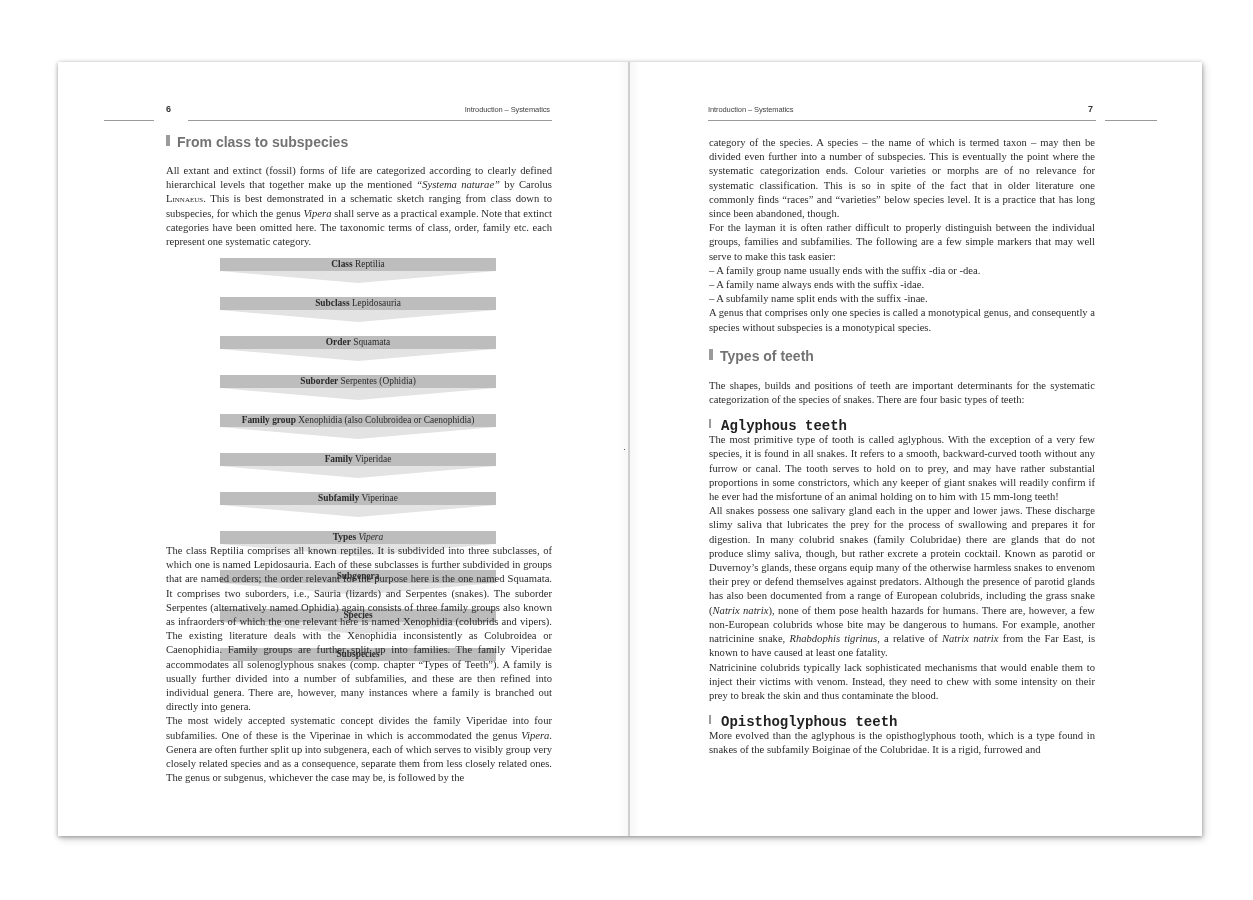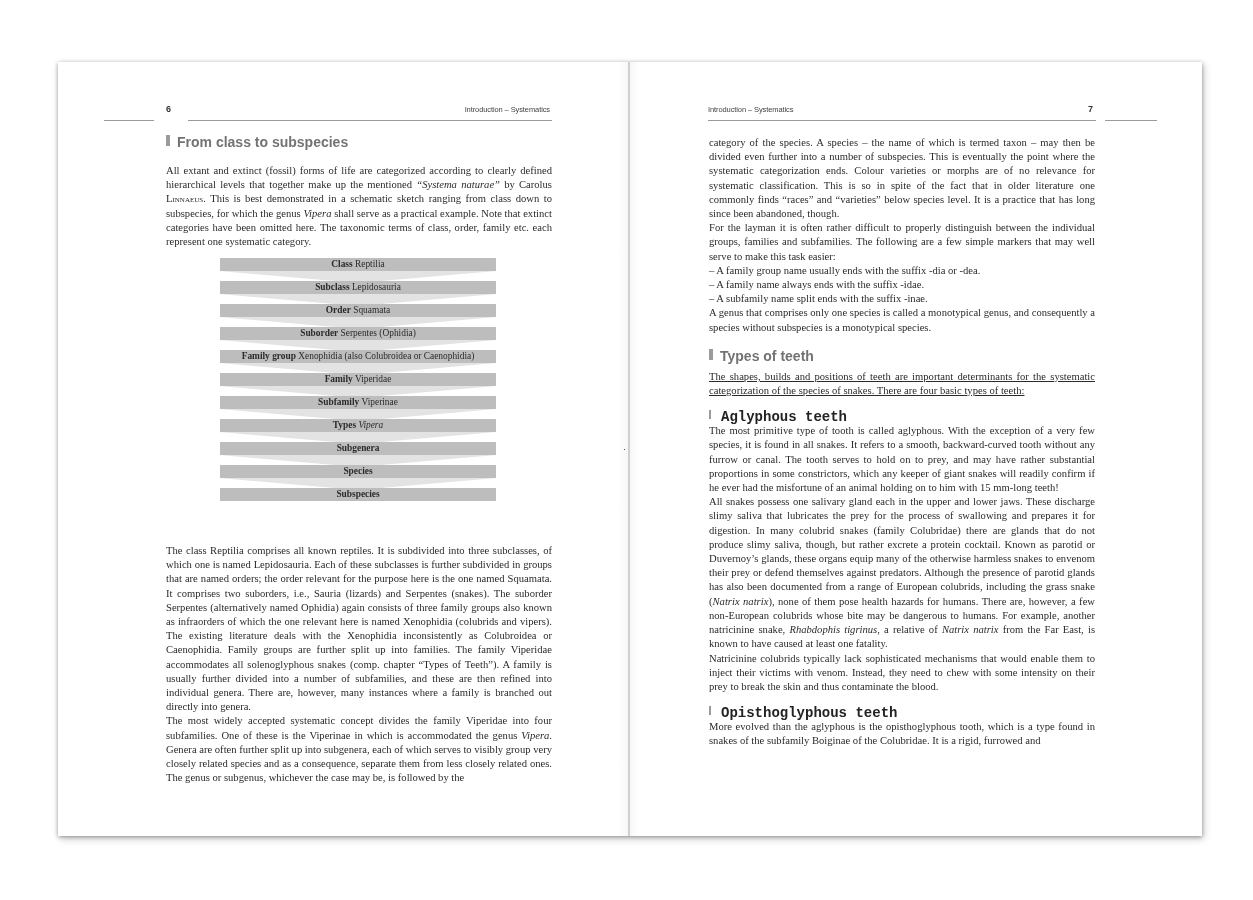--- a/index.html
+++ b/index.html
@@ -22,21 +22,21 @@
   .body-col p { margin:0; }
   .h1 { font-family:"Liberation Sans", sans-serif; font-weight:bold; font-size:14px; color:#737373; display:flex; align-items:flex-start; height:20px; }
   .h1 .bar, .h2 .bar { display:inline-block; background:#9b9b9b; }
   .h1 .bar { width:4px; height:11px; margin-right:7px; }
   .h2 { font-family:Liberation Mono, monospace; font-weight:bold; font-size:14px; color:#222; display:flex; align-items:flex-start; height:14px; }
   .h2 .bar { width:2px; height:9px; margin-right:10px; }
   .sc { font-variant:small-caps; }
   i { font-style:italic; }
 
   .diagram { position:absolute; left:162px; top:196px; width:276px; }
-  .step { position:relative; height:23px; }
+  .step { position:relative; height:39px; }
   .step .rect { position:absolute; left:0; top:0; width:276px; height:13px; background:#bdbdbd;
                 font-size:9.4px; line-height:13px; text-align:center; color:#2a2a2a; }
   .step .tail { position:absolute; left:0; top:13px; width:0; height:0;
                 border-left:138px solid transparent; border-right:138px solid transparent; border-top:12px solid #e3e3e3; }
   .step .rect b { font-weight:bold; }
 
   .dash { padding-left:11px; text-indent:-11px; text-align:left; }
   .stray-dot { position:absolute; left:566px; top:387px; width:1px; height:1px; background:#555; }
 </style>
 </head>
@@ -124,21 +124,21 @@
       <p>For the layman it is often rather difficult to properly distinguish between the individual groups, families and subfamilies. The following are a few simple markers that may well serve to make this task easier:</p>
       <p class="dash">– A family group name usually ends with the suffix -dia or -dea.</p>
       <p class="dash">– A family name always ends with the suffix -idae.</p>
       <p class="dash">– A subfamily name split ends with the suffix -inae.</p>
       <p>A genus that comprises only one species is called a monotypical genus, and consequently a species without subspecies is a monotypical species.</p>
 
       <div class="h1" style="margin-top:14px;">
         <span class="bar"></span>
         <span>Types of teeth</span>
       </div>
-      <p style="margin-top:1px;text-decoration:underline;">The shapes, builds and positions of teeth are important determinants for the systematic categorization of the species of snakes. There are four basic types of teeth:</p>
+      <p style="margin-top:10px;">The shapes, builds and positions of teeth are important determinants for the systematic categorization of the species of snakes. There are four basic types of teeth:</p>
 
       <div class="h2" style="margin-top:12px;">
         <span class="bar"></span>
         <span>Aglyphous teeth</span>
       </div>
       <p>The most primitive type of tooth is called aglyphous. With the exception of a very few species, it is found in all snakes. It refers to a smooth, backward-curved tooth without any furrow or canal. The tooth serves to hold on to prey, and may have rather substantial proportions in some constrictors, which any keeper of giant snakes will readily confirm if he ever had the misfortune of an animal holding on to him with 15 mm-long teeth!</p>
       <p><span>All snakes possess one salivary gland each in the upper and lower jaws. These discharge slimy saliva that lubricates the prey for the process of swallowing and prepares it for digestion. In many colubrid snakes (family Colubridae) there are glands that do not produce slimy saliva, though, but rather excrete a protein cocktail. Known as parotid or Duvernoy’s glands, these organs equip many of the otherwise harmless snakes to envenom their prey or defend themselves against predators. Although the presence of parotid glands has also been documented from a range of European colubrids, including the grass snake (</span><i>Natrix natrix</i><span>), none of them pose health hazards for humans. There are, however, a few non-European colubrids whose bite may be dangerous to humans. For example, another natricinine snake, </span><i>Rhabdophis tigrinus</i><span>, a relative of </span><i>Natrix natrix</i><span> from the Far East, is known to have caused at least one fatality.</span></p>
       <p>Natricinine colubrids typically lack sophisticated mechanisms that would enable them to inject their victims with venom. Instead, they need to chew with some intensity on their prey to break the skin and thus contaminate the blood.</p>
 
       <div class="h2" style="margin-top:12px;">

